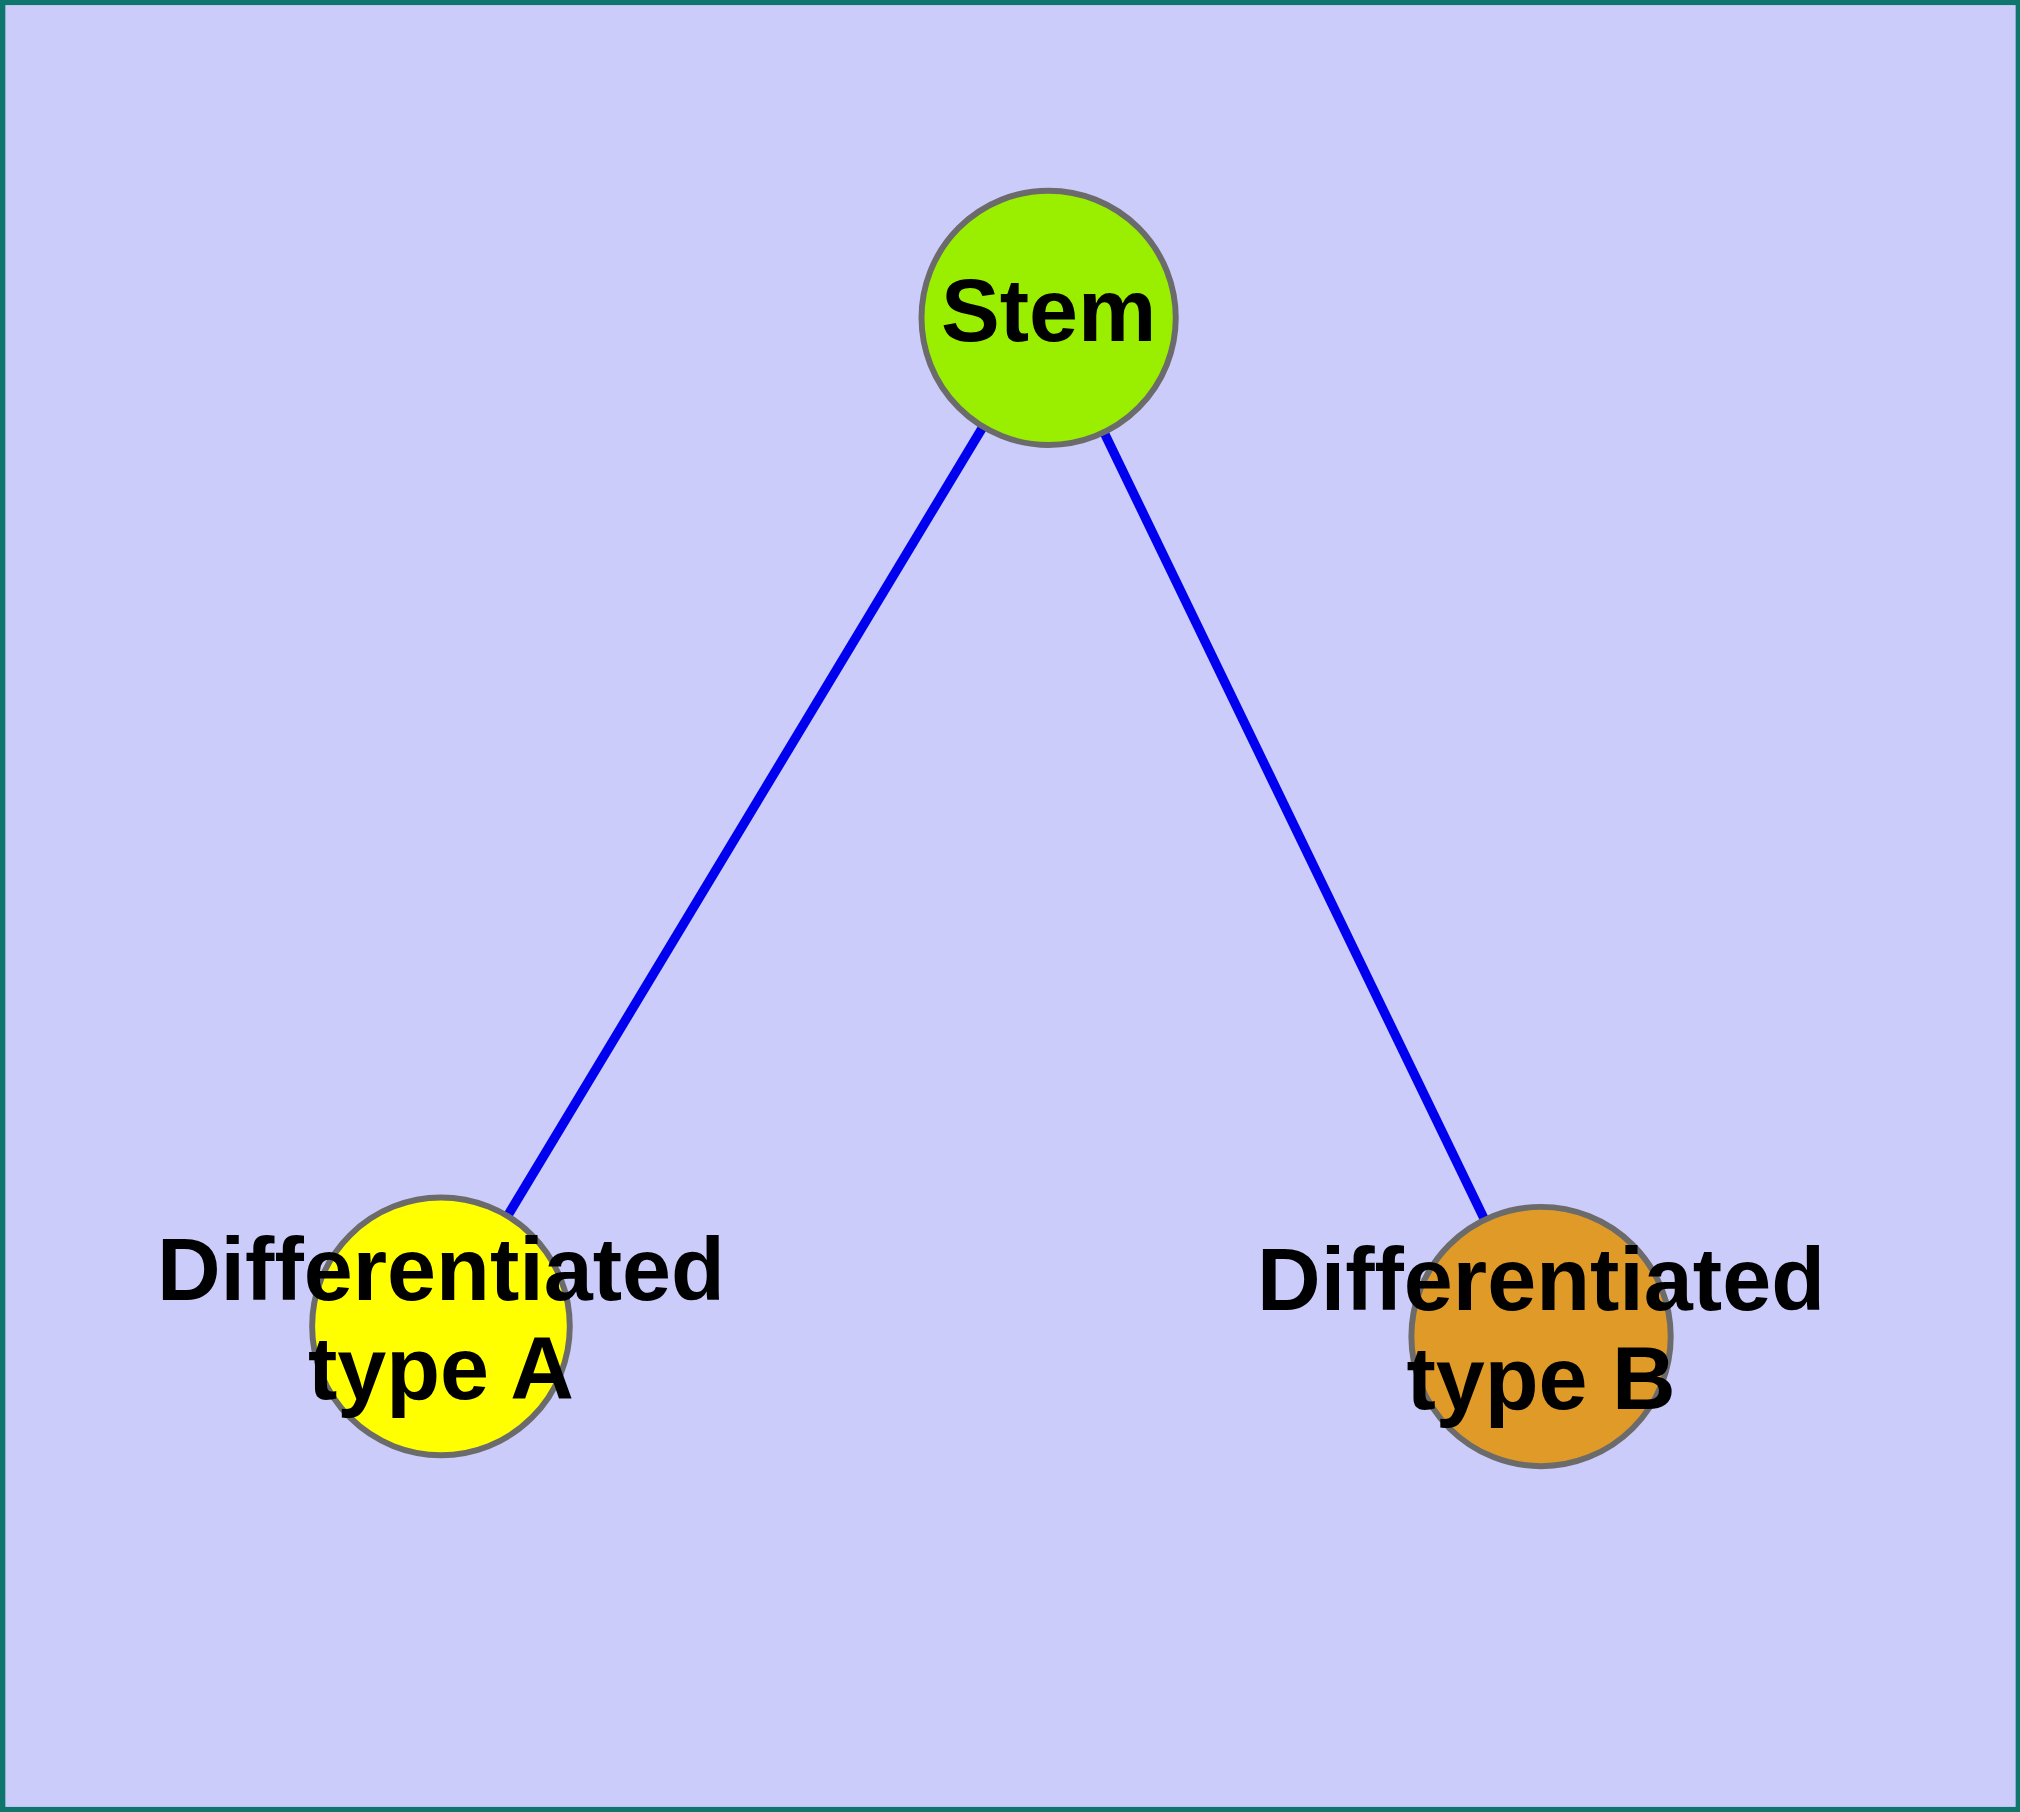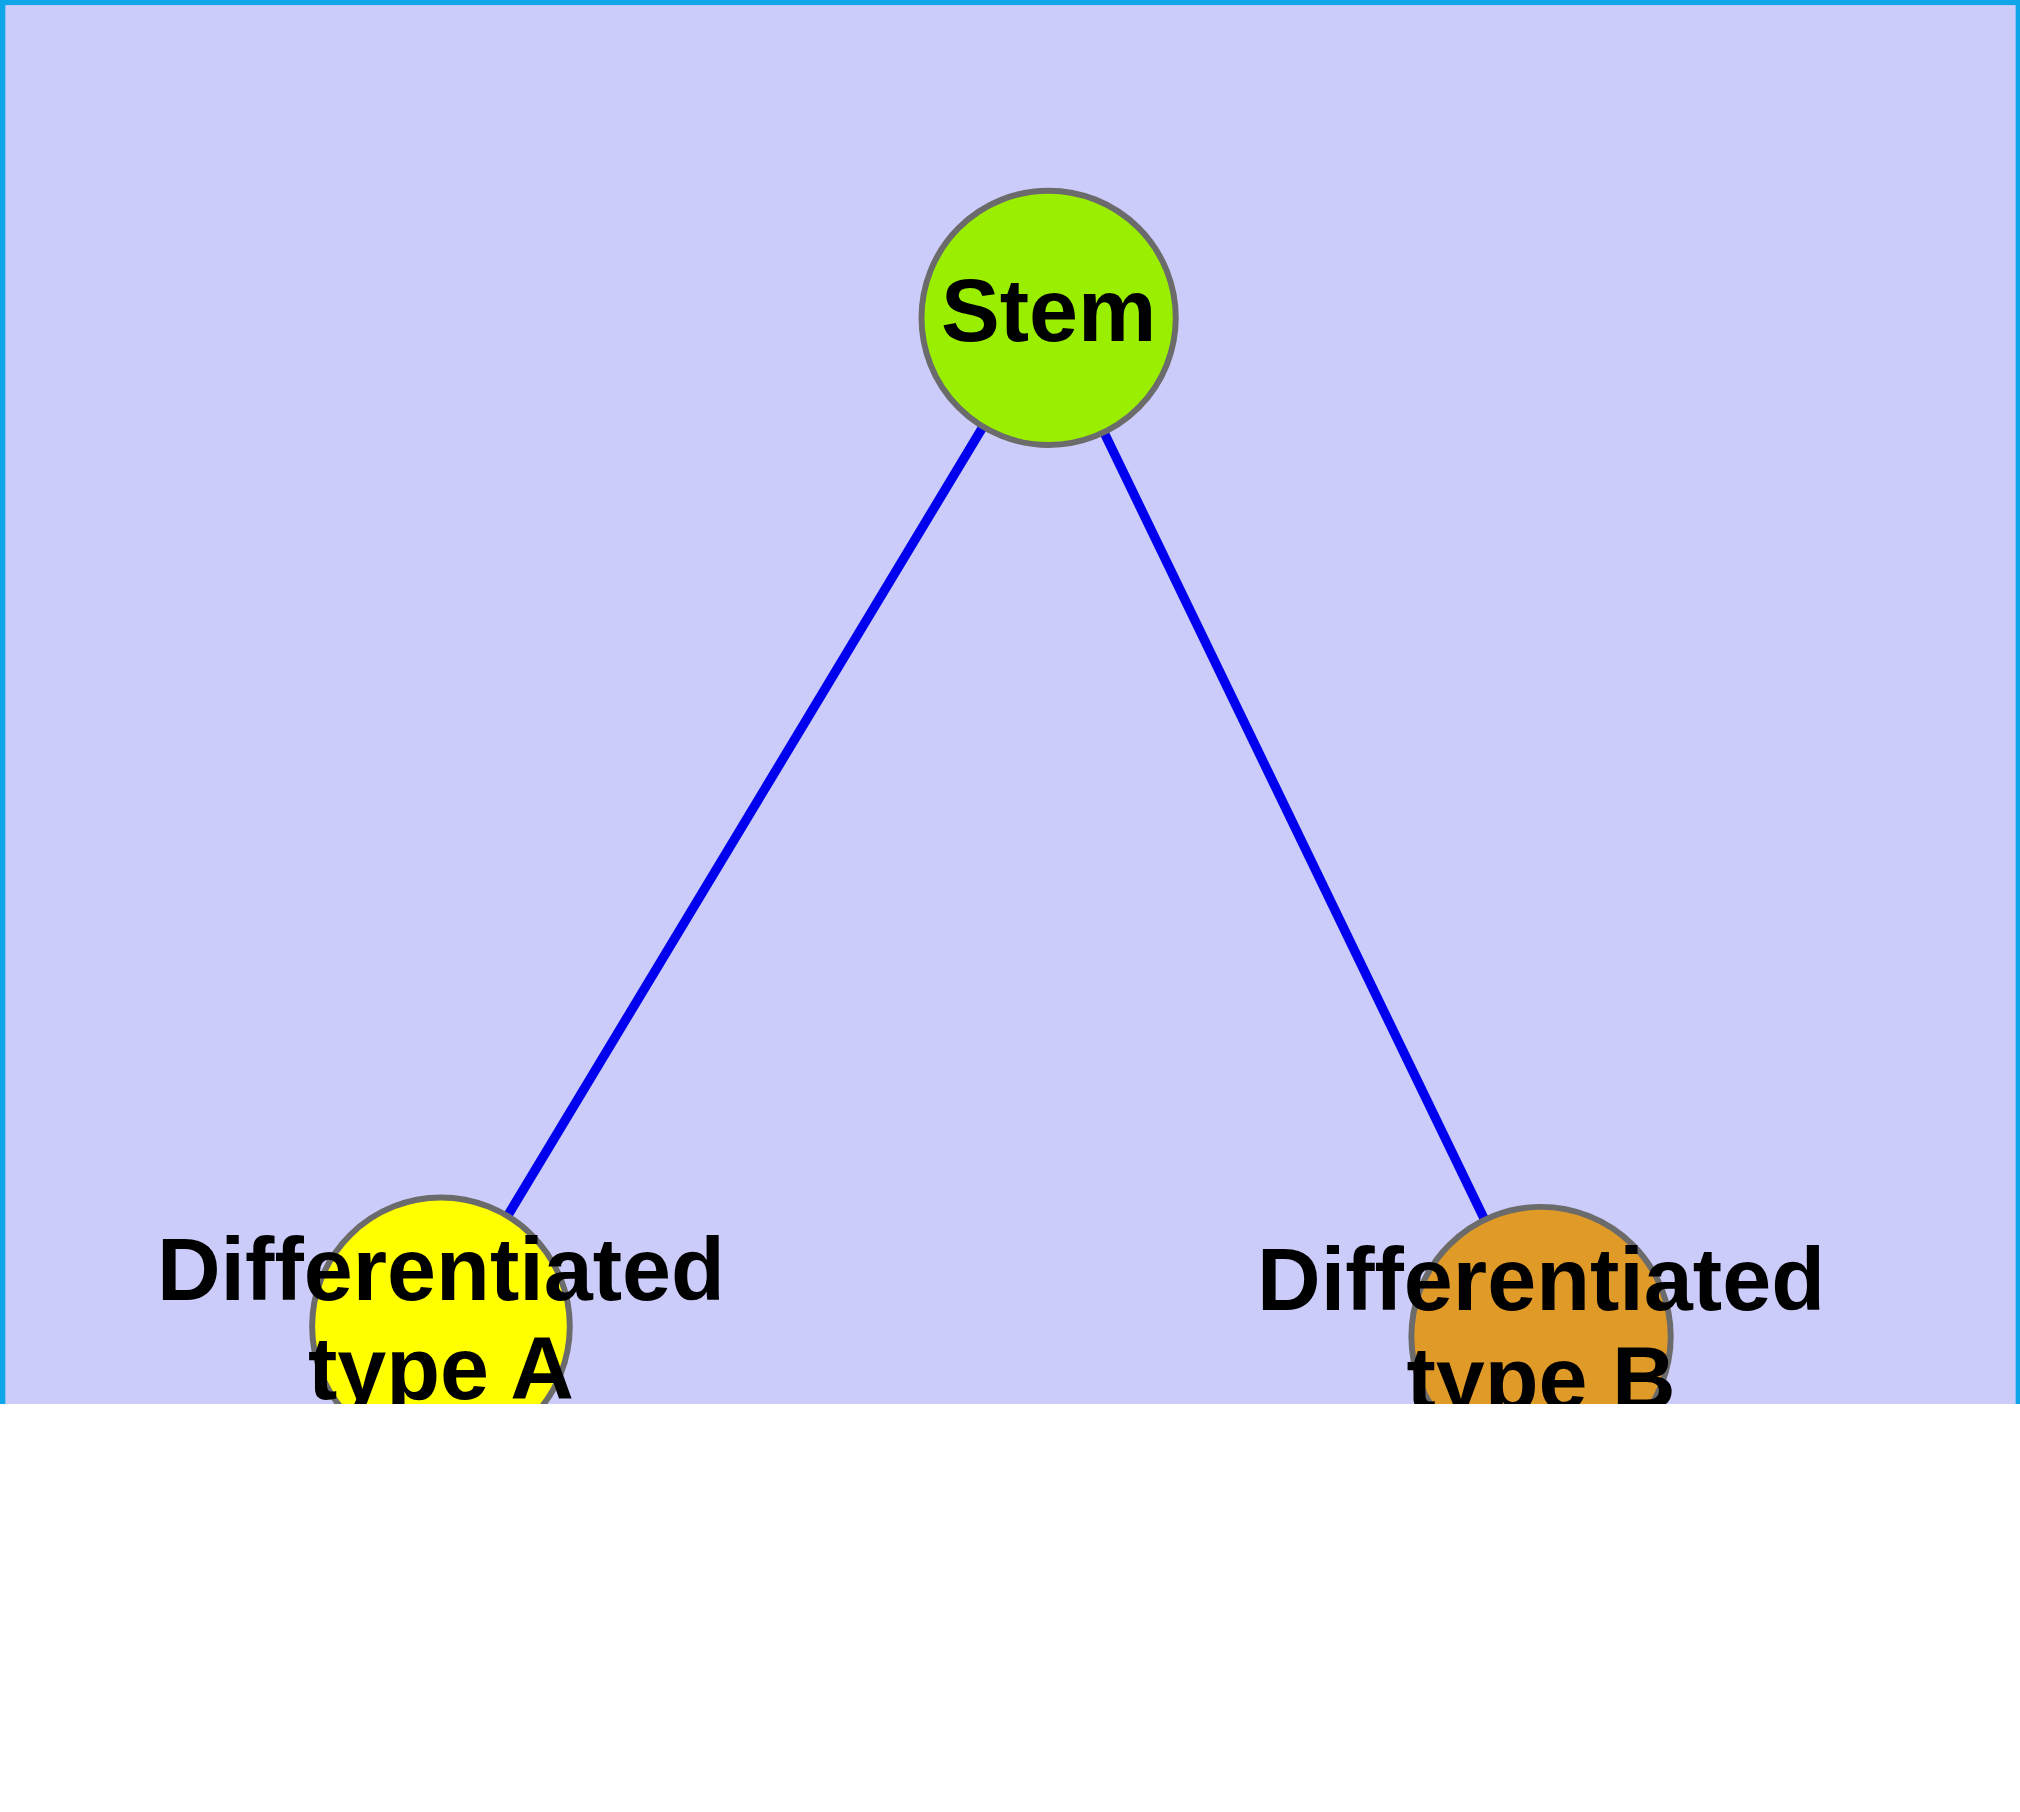--- a/index.html
+++ b/index.html
@@ -4,22 +4,22 @@
 <title>Cell Differentiation Network</title>
 <style>
   html, body {
     margin: 0;
     padding: 0;
     background: #ffffff;
   }
   #canvas-root {
     position: relative;
     width: 2021px;
-    height: 1404px;
-    background: #0ea5e9;
+    height: 1812px;
+    background: #0f766e;
     overflow: hidden;
     font-family: "Liberation Sans", sans-serif;
   }
   #graph-svg {
     position: absolute;
     top: 0;
     left: 0;
     width: 2021px;
     height: 1812px;
     display: block;

